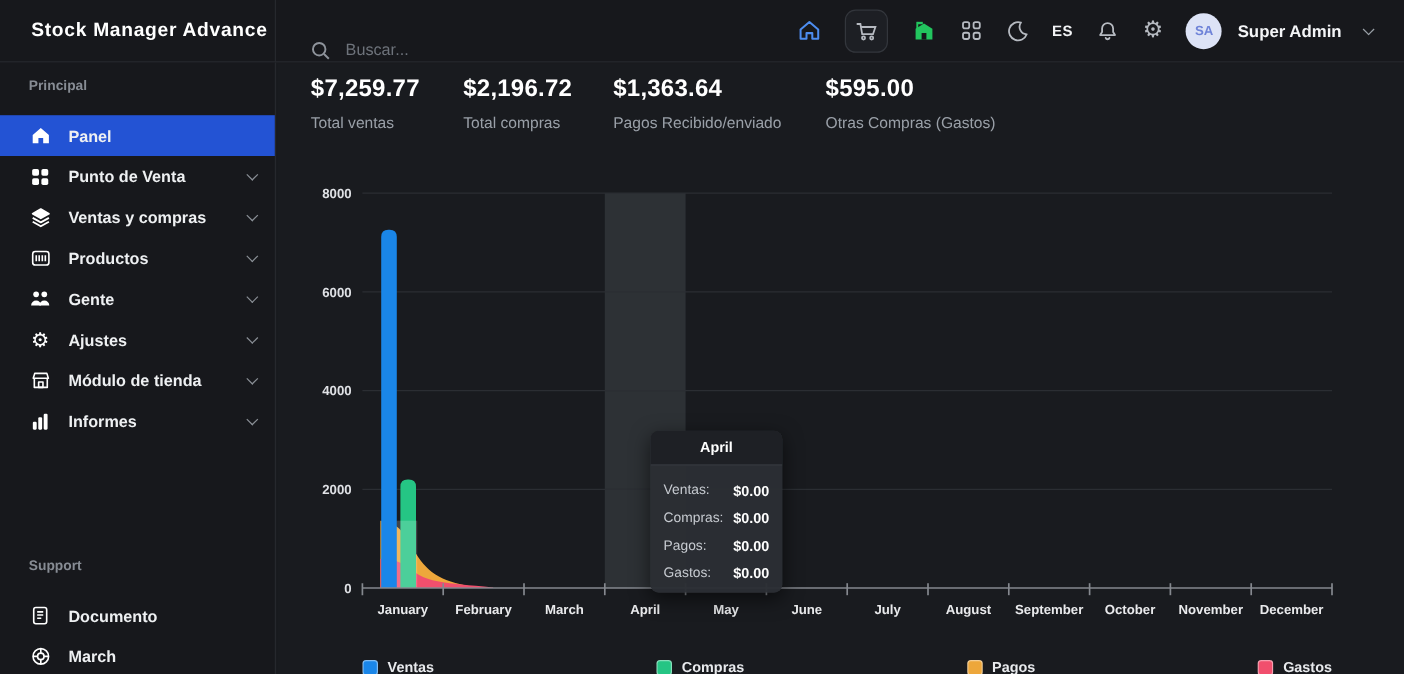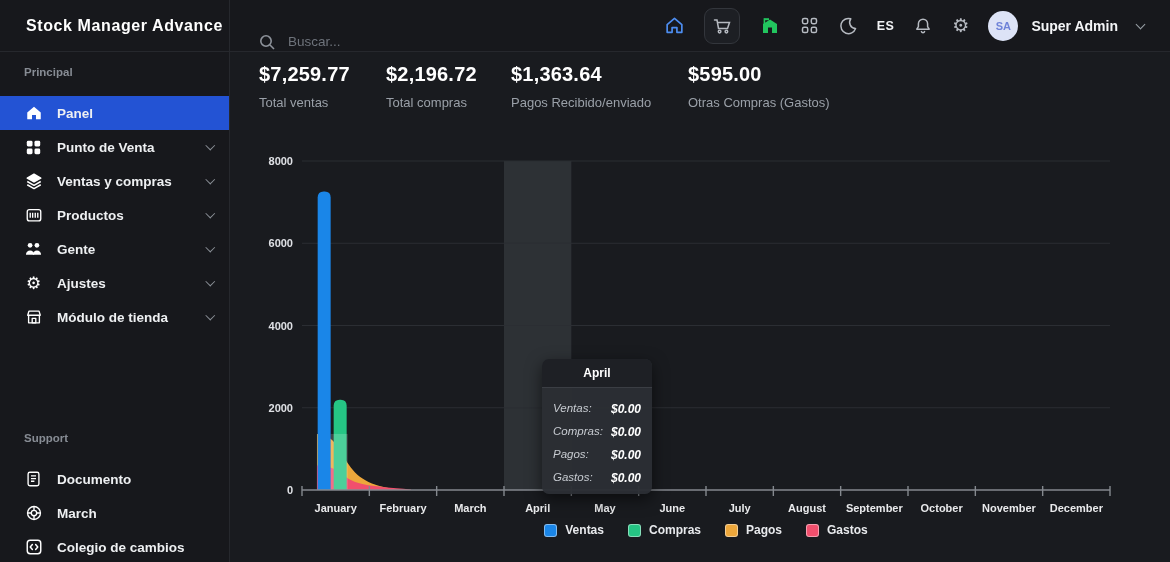--- a/index.html
+++ b/index.html
@@ -42,32 +42,32 @@
 
   
   .main { position:absolute; left:231px; top:53px; width:939px; height:509px; background:#191b1f; }
   .stat { position:absolute; top:10px; }
   .stat .sv { color:#fff; font-size:20px; font-weight:700; letter-spacing:.2px; }
   .stat .sl { color:#9aa0a8; font-size:13px; margin-top:9px; }
 
   .chart-wrap { position:absolute; left:0; top:87px; width:939px; height:422px; }
   .chart-svg { position:absolute; left:0; top:0; }
 
-  .legend { position:absolute; left:71px; top:383px; width:808px; display:flex; justify-content:center; gap:24px; }
+  .legend { position:absolute; left:71px; top:409px; width:808px; display:flex; justify-content:space-between; gap:24px; }
   .legend-item { display:flex; align-items:center; gap:8px; cursor:pointer; }
   .legend-swatch { width:13px; height:13px; border-radius:3px; border:1px solid rgba(255,255,255,.45); }
   .legend-label { color:#e8eaed; font-size:12px; font-weight:600; }
 
   
   .tooltip { position:absolute; left:311px; top:219px; width:110px; background:rgba(43,46,52,.97);
              border-radius:7px; box-shadow:0 5px 16px rgba(0,0,0,.55); z-index:5; overflow:hidden; }
   .tt-head { background:#1e2025; color:#fff; font-size:12px; font-weight:700; text-align:center;
              padding:7px 6px; border-bottom:1px solid #3b3e44; }
   .tt-body { padding:5px 11px 9px; }
-  .tt-row { display:flex; justify-content:space-between; align-items:flex-start; padding-top:9px;font-style:italic; }
+  .tt-row { display:flex; justify-content:space-between; align-items:center; padding-top:9px; }
   .tt-label { color:#c7cbd1; font-size:11.5px; }
   .tt-value { color:#fff; font-size:12px; font-weight:700; }
 </style>
 </head>
 <body>
 
 <div class="topbar">
   <div class="logo-wrap">
     <span class="logo">Stock Manager Advance</span>
   </div>
@@ -194,20 +194,31 @@
     </div>
     <div class="nav-item">
       <span class="nicon">
         <svg width="18" height="18" viewBox="0 0 20 20" fill="none" stroke="#fff" stroke-width="1.5" stroke-linejoin="round">
           <path d="M3 8 L4.4 3.5 H15.6 L17 8 Z"></path>
           <path d="M4 8 V16.5 H16 V8"></path>
           <rect x="8" y="11.5" width="4" height="5"></rect>
         </svg>
       </span>
       <span class="nlabel">Módulo de tienda</span>
+      <span class="nchev"></span>
+    </div>
+    <div class="nav-item">
+      <span class="nicon">
+        <svg width="17" height="17" viewBox="0 0 18 18" fill="#fff">
+          <rect x="2.5" y="9" width="3.4" height="7" rx="1"></rect>
+          <rect x="7.3" y="5" width="3.4" height="11" rx="1"></rect>
+          <rect x="12.1" y="2" width="3.4" height="14" rx="1"></rect>
+        </svg>
+      </span>
+      <span class="nlabel">Informes</span>
       <span class="nchev"></span>
     </div>
     <div class="section-label support-gap">Support</div>
     <div class="nav-item">
       <span class="nicon">
         <svg width="17" height="18" viewBox="0 0 18 20" fill="none" stroke="#fff" stroke-width="1.5">
           <rect x="3" y="2.5" width="12" height="15" rx="2"></rect>
           <path d="M6.2 6.5 H11.8 M6.2 9.5 H11.8 M6.2 12.5 H10"></path>
         </svg>
       </span>

